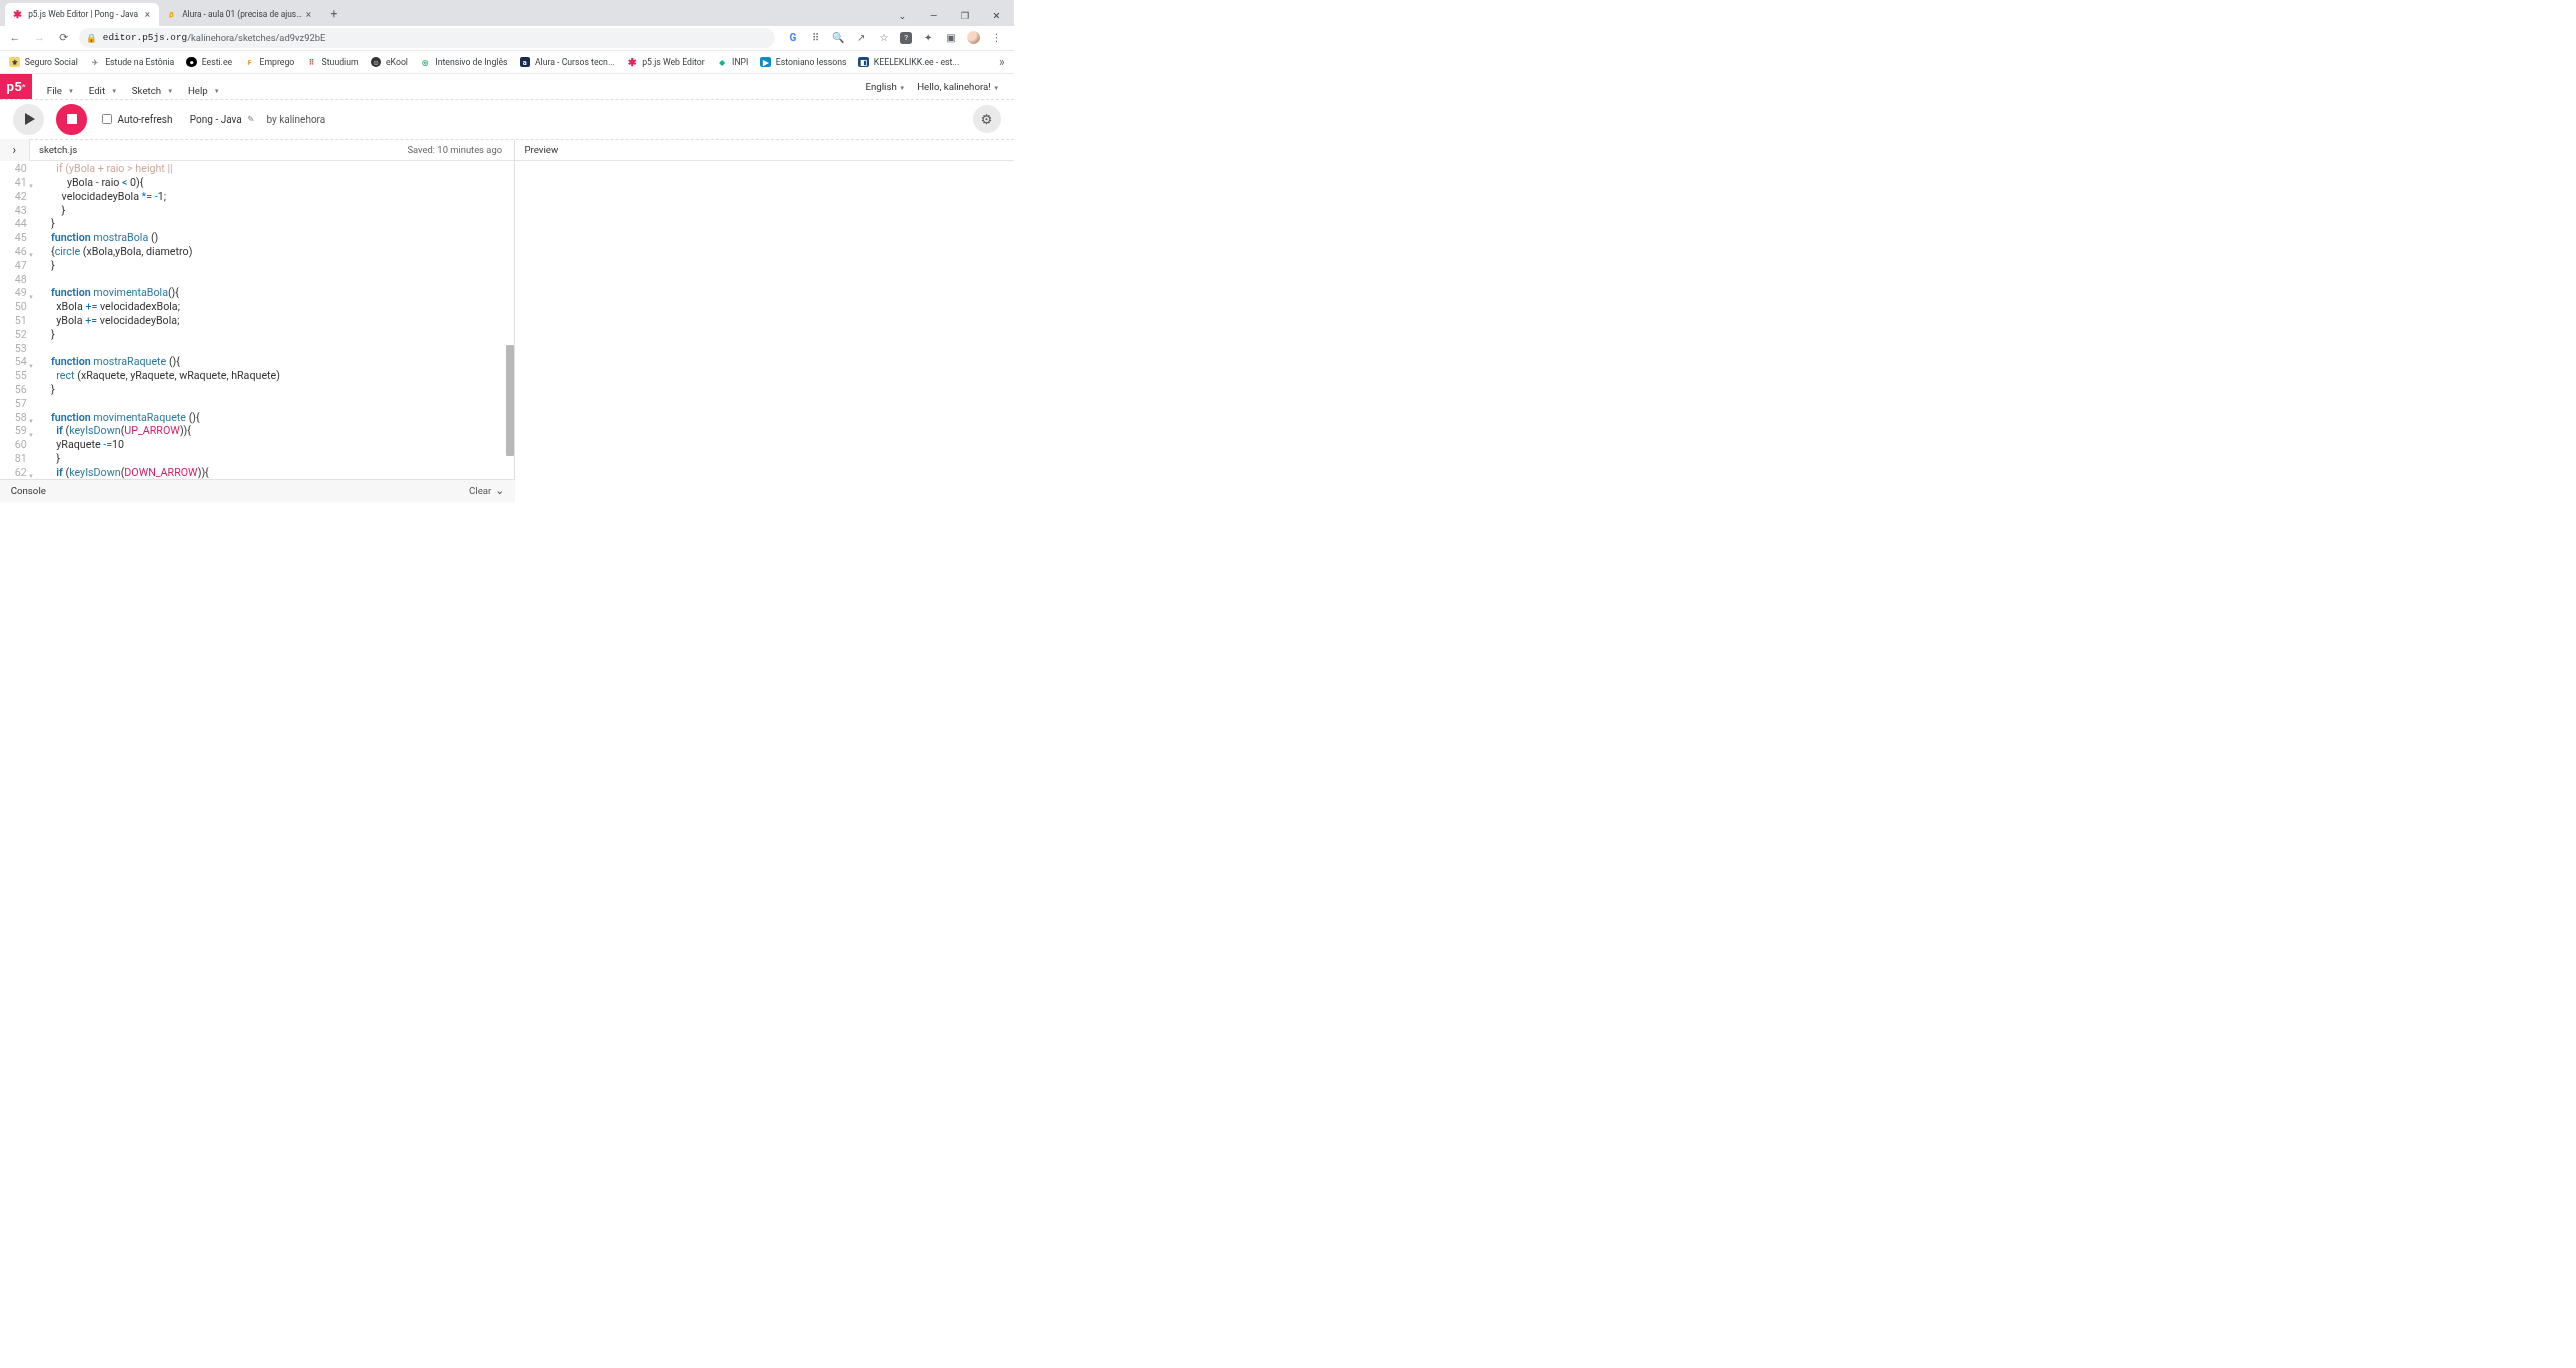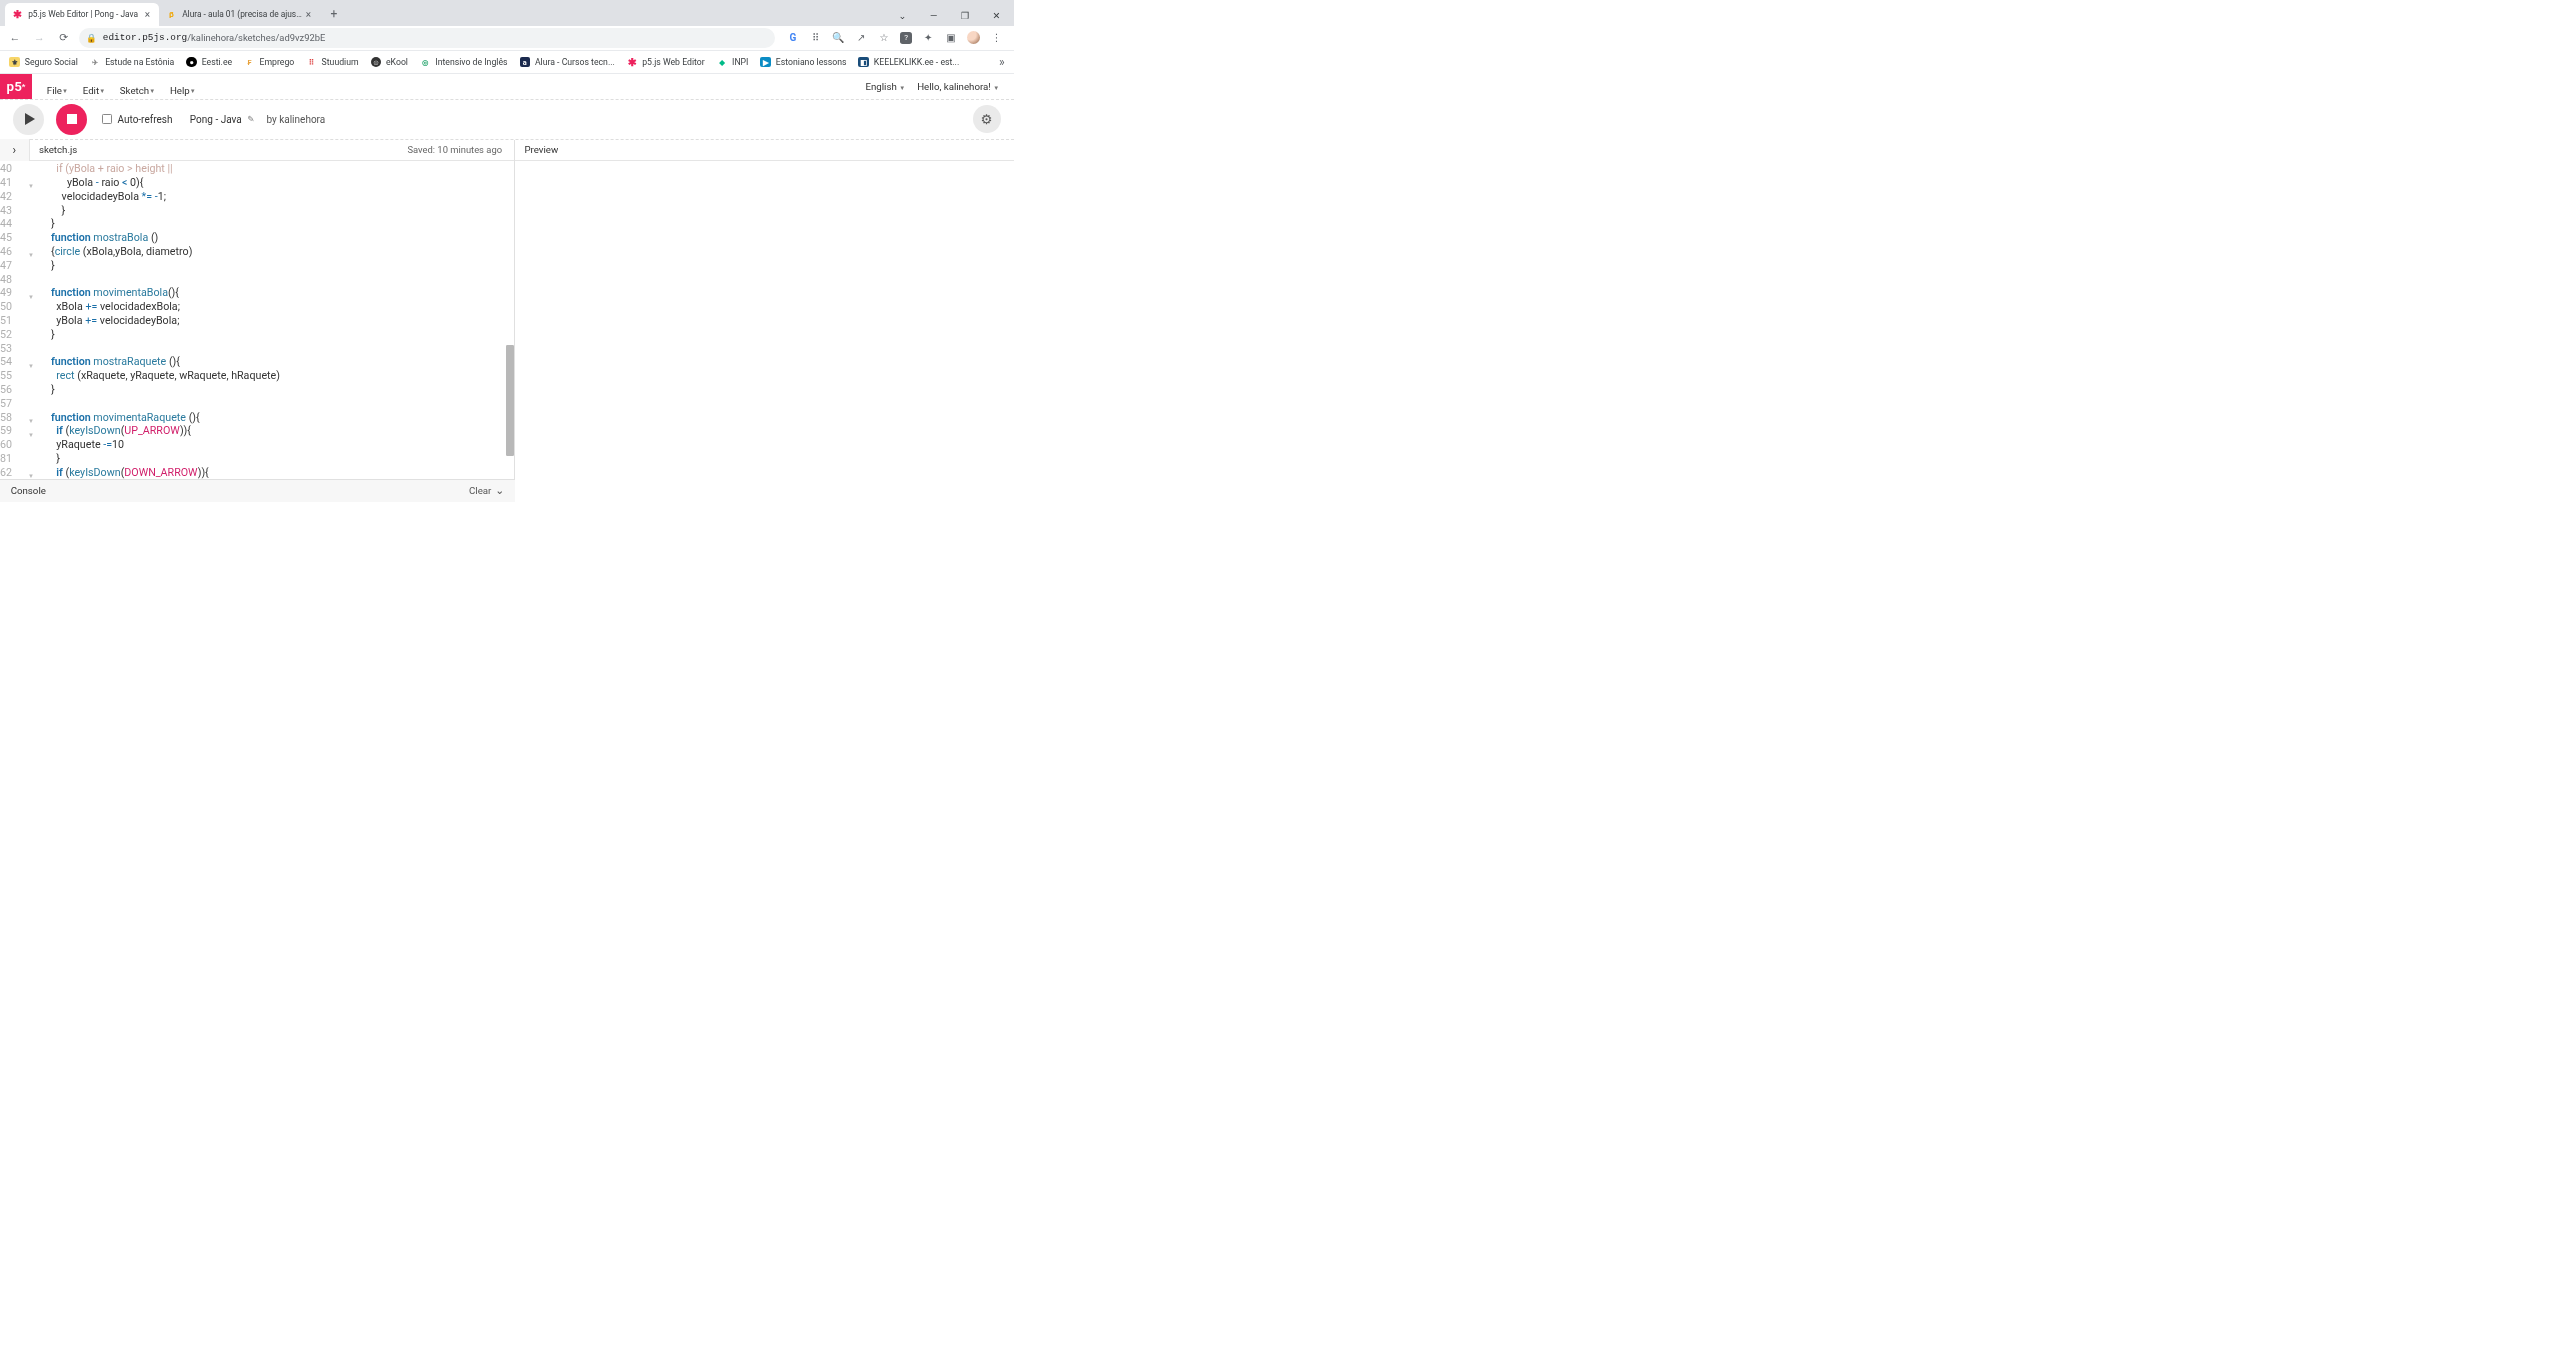--- a/index.html
+++ b/index.html
@@ -31,21 +31,21 @@
 
   .bm-row { background: #fff; height: 23px; display: flex; align-items: center; padding: 0 9.4px; gap: 12px; font-size: 8.7px; color: #3c4043; border-bottom: 0.7px solid #e8eaed; overflow: hidden; }
   .bm { display: flex; align-items: center; gap: 4.7px; white-space: nowrap; }
   .bm .bi { width: 10.7px; height: 10.7px; border-radius: 2px; display: flex; align-items: center; justify-content: center; font-size: 7.4px; font-weight: bold; }
   .bm-more { margin-left: auto; color: #5f6368; font-size: 12px; }
 
   
   .p5-menubar { height: 25.5px; background: #fff; display: flex; align-items: center; border-bottom: 0.7px dashed #ddd; }
   .p5-logo { width: 32px; height: 25.5px; background: #ed225d; color: #fff; display: flex; align-items: center; justify-content: center; font-size: 13.4px; font-weight: 600; }
   .p5-menus { display: flex; gap: 4px; padding-left: 9.4px; }
-  .p5-menu { font-size: 9.7px; color: #333; padding: 4px 5.4px; display: flex; align-items: center; gap: 0; margin-top: 8px; }
+  .p5-menu { font-size: 9.7px; color: #333; padding: 4px 5.4px; display: flex; align-items: center; gap: 6px; margin-top: 8px; }
   .tri { font-size: 6px; color: #777; }
   .p5-right { margin-left: auto; display: flex; align-items: center; gap: 12px; padding-right: 14.8px; font-size: 9.7px; color: #333; }
 
   .p5-toolbar { height: 40px; background: #fff; display: flex; align-items: center; padding: 0 13.4px; gap: 12px; border-bottom: 0.7px dashed #ddd; }
   .play-btn { width: 31px; height: 31px; border-radius: 50%; background: #eaeaea; display: flex; align-items: center; justify-content: center; }
   .play-btn .tri-play { width: 0; height: 0; border-left: 10px solid #414141; border-top: 6.7px solid transparent; border-bottom: 6.7px solid transparent; margin-left: 2.7px; }
   .stop-btn { width: 31px; height: 31px; border-radius: 50%; background: #ed225d; display: flex; align-items: center; justify-content: center; }
   .stop-btn .sq { width: 10px; height: 10px; background: #fff; }
   .autorefresh { display: flex; align-items: center; gap: 5.4px; font-size: 10px; color: #333; margin-left: 2.7px; }
   .chk { width: 10px; height: 10px; border: 1px solid #888; border-radius: 1.3px; }
@@ -57,21 +57,21 @@
   .main-row { display: flex; height: 339px; }
   .editor-pane { width: 515px; display: flex; flex-direction: column; border-right: 0.7px solid #e0e0e0; }
   .preview-pane { flex: 1; }
   .pane-header { height: 21.5px; border-bottom: 0.7px solid #e5e5e5; display: flex; align-items: center; font-size: 9.7px; color: #333; }
   .expand-btn { width: 29.5px; height: 21.5px; display: flex; align-items: center; justify-content: center; font-size: 12px; color: #333; border-right: 0.7px solid #e5e5e5; background: #f7f7f7; }
   .file-tab { padding: 0 9.4px; }
   .saved { margin-left: auto; padding-right: 12px; color: #666; font-size: 9.4px; }
   .preview-pane .pane-header { padding-left: 9.4px; }
 
   .code-area { flex: 1; overflow: hidden; position: relative; display: flex; font-family: "Menlo", "Consolas", "Monaco", monospace; font-size: 10.7px; line-height: 13.8px; }
-  .gutter { width: 47px; text-align: left; color: #b0b0b0; padding: 1.3px 5.4px 1.3px 0; user-select: none; background: #fff; }
+  .gutter { width: 47px; text-align: center; color: #b0b0b0; padding: 1.3px 5.4px 1.3px 0; user-select: none; background: #fff; }
   .gutter .ln { height: 13.8px; position: relative; }
   .gutter .fold::before { content: "▼"; font-size: 6px; color: #bbb; position: absolute; left: 28px; top: 3.4px; }
   .code { flex: 1; padding: 1.3px 0 1.3px 4px; white-space: pre; color: #333; overflow: hidden; }
   .code .line { height: 13.8px; }
   .kw { color: #1a6fa8; font-weight: 600; }
   .fn { color: #2a7a9e; }
   .id { color: #333; }
   .vnum { color: #333; }
   .op { color: #1a6fa8; }
   .const { color: #d11f6a; }

